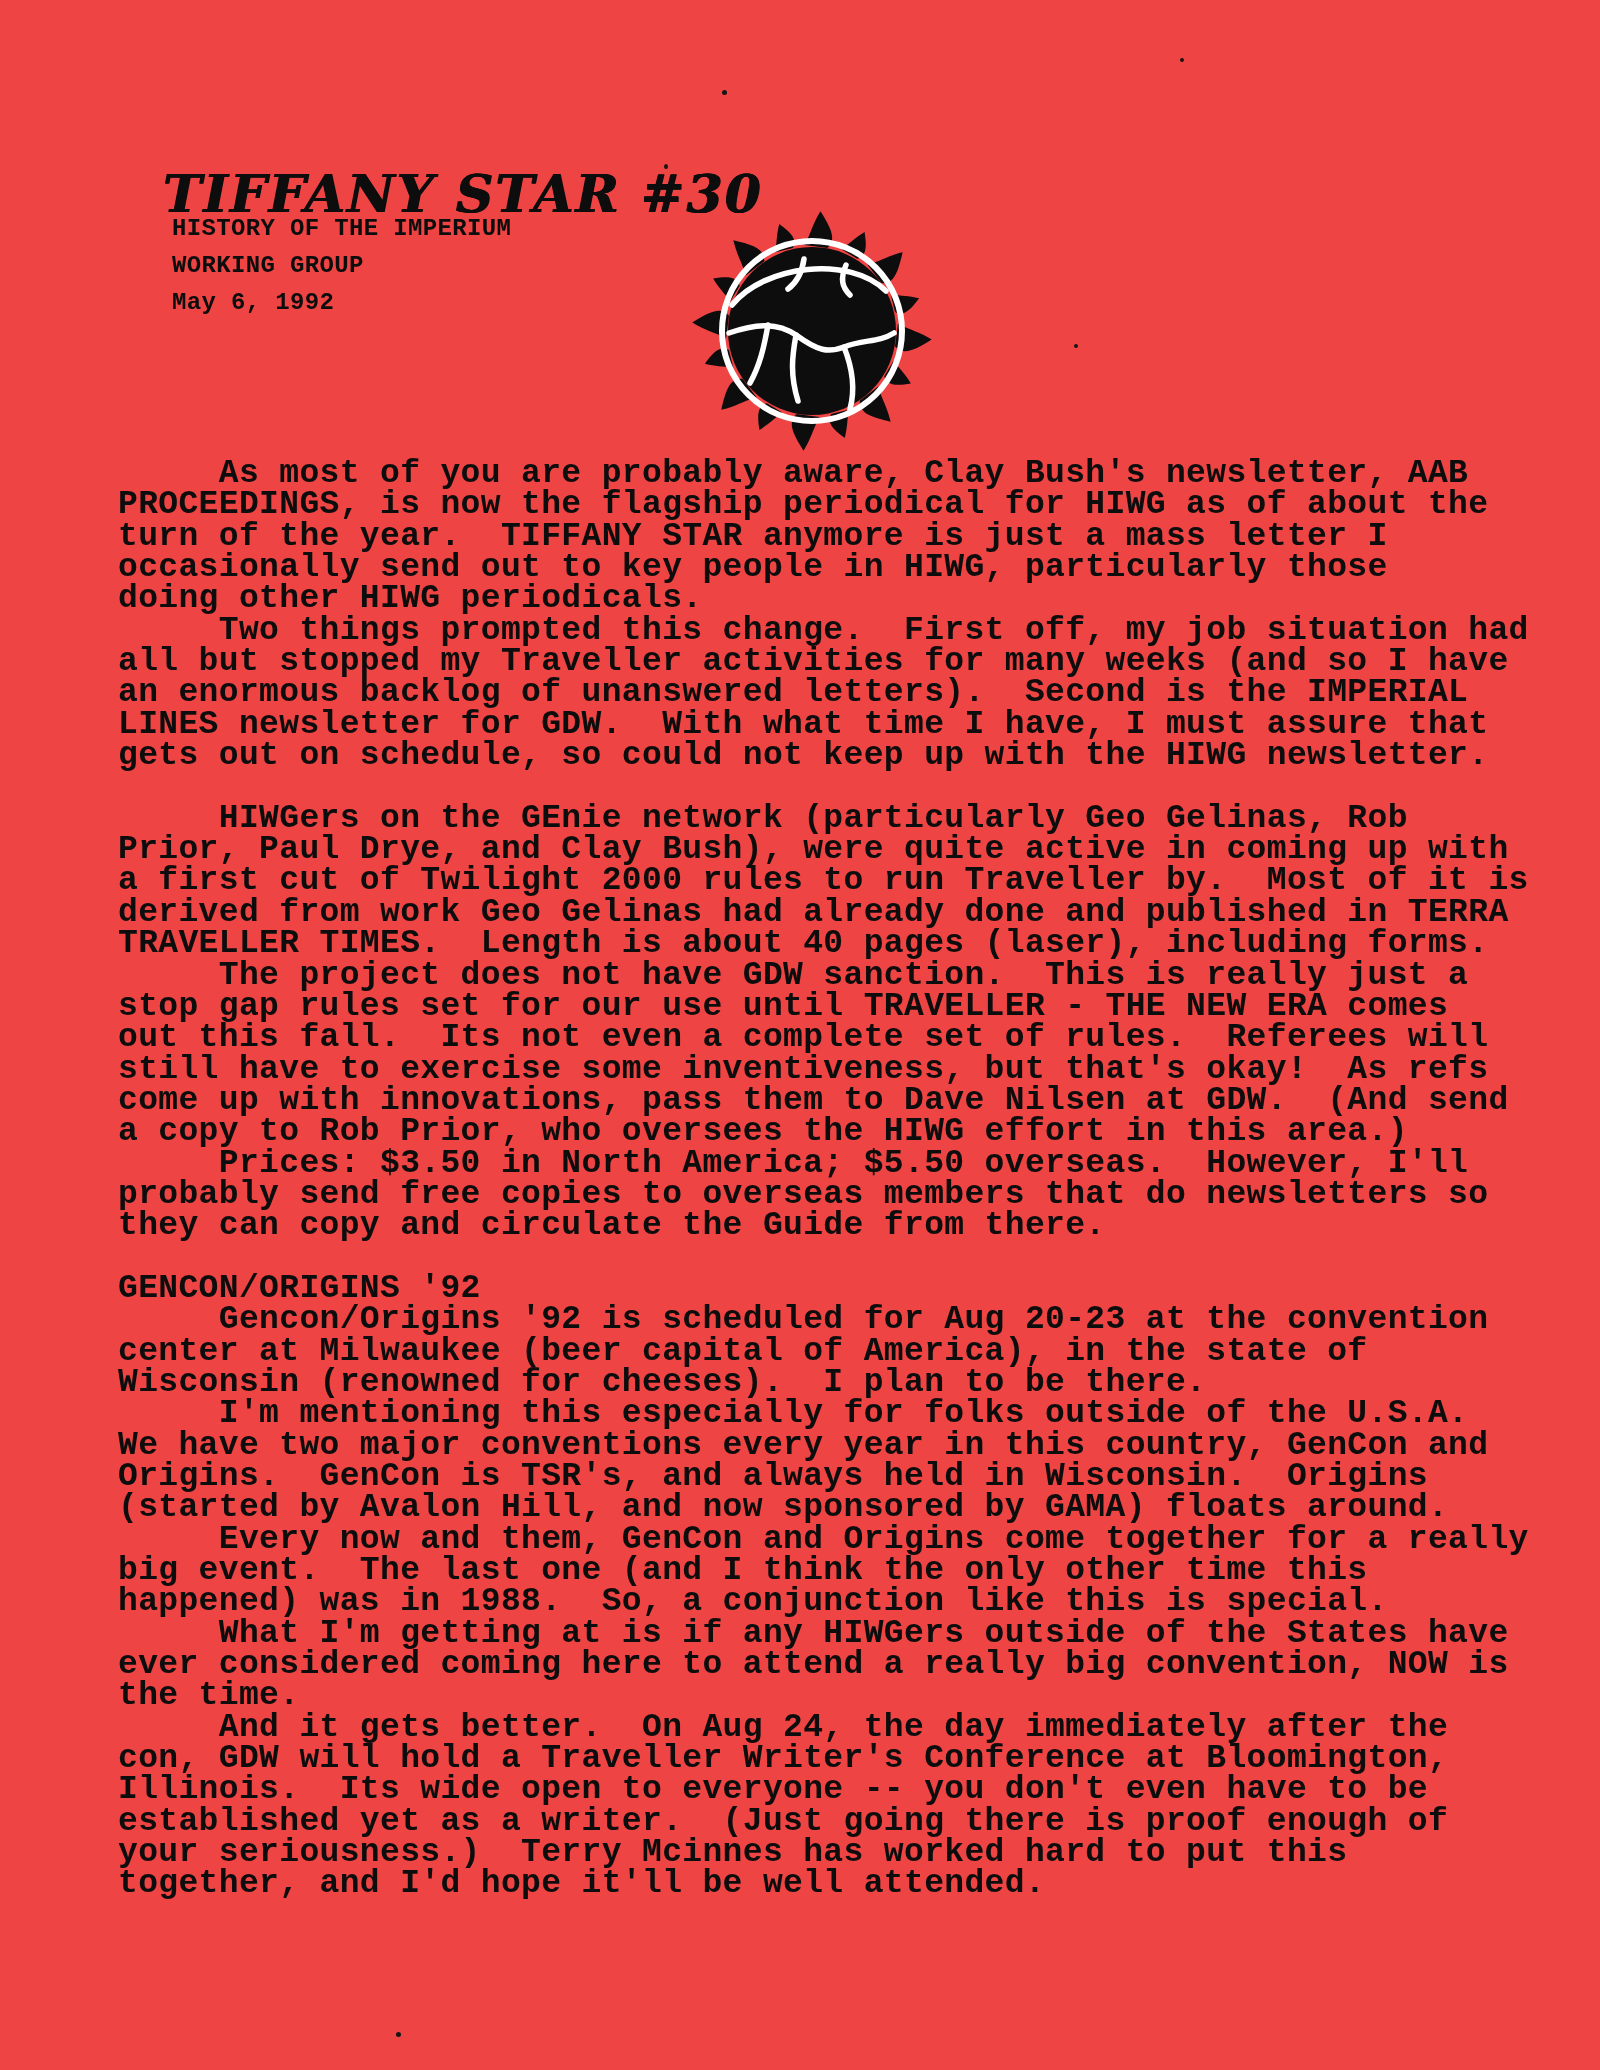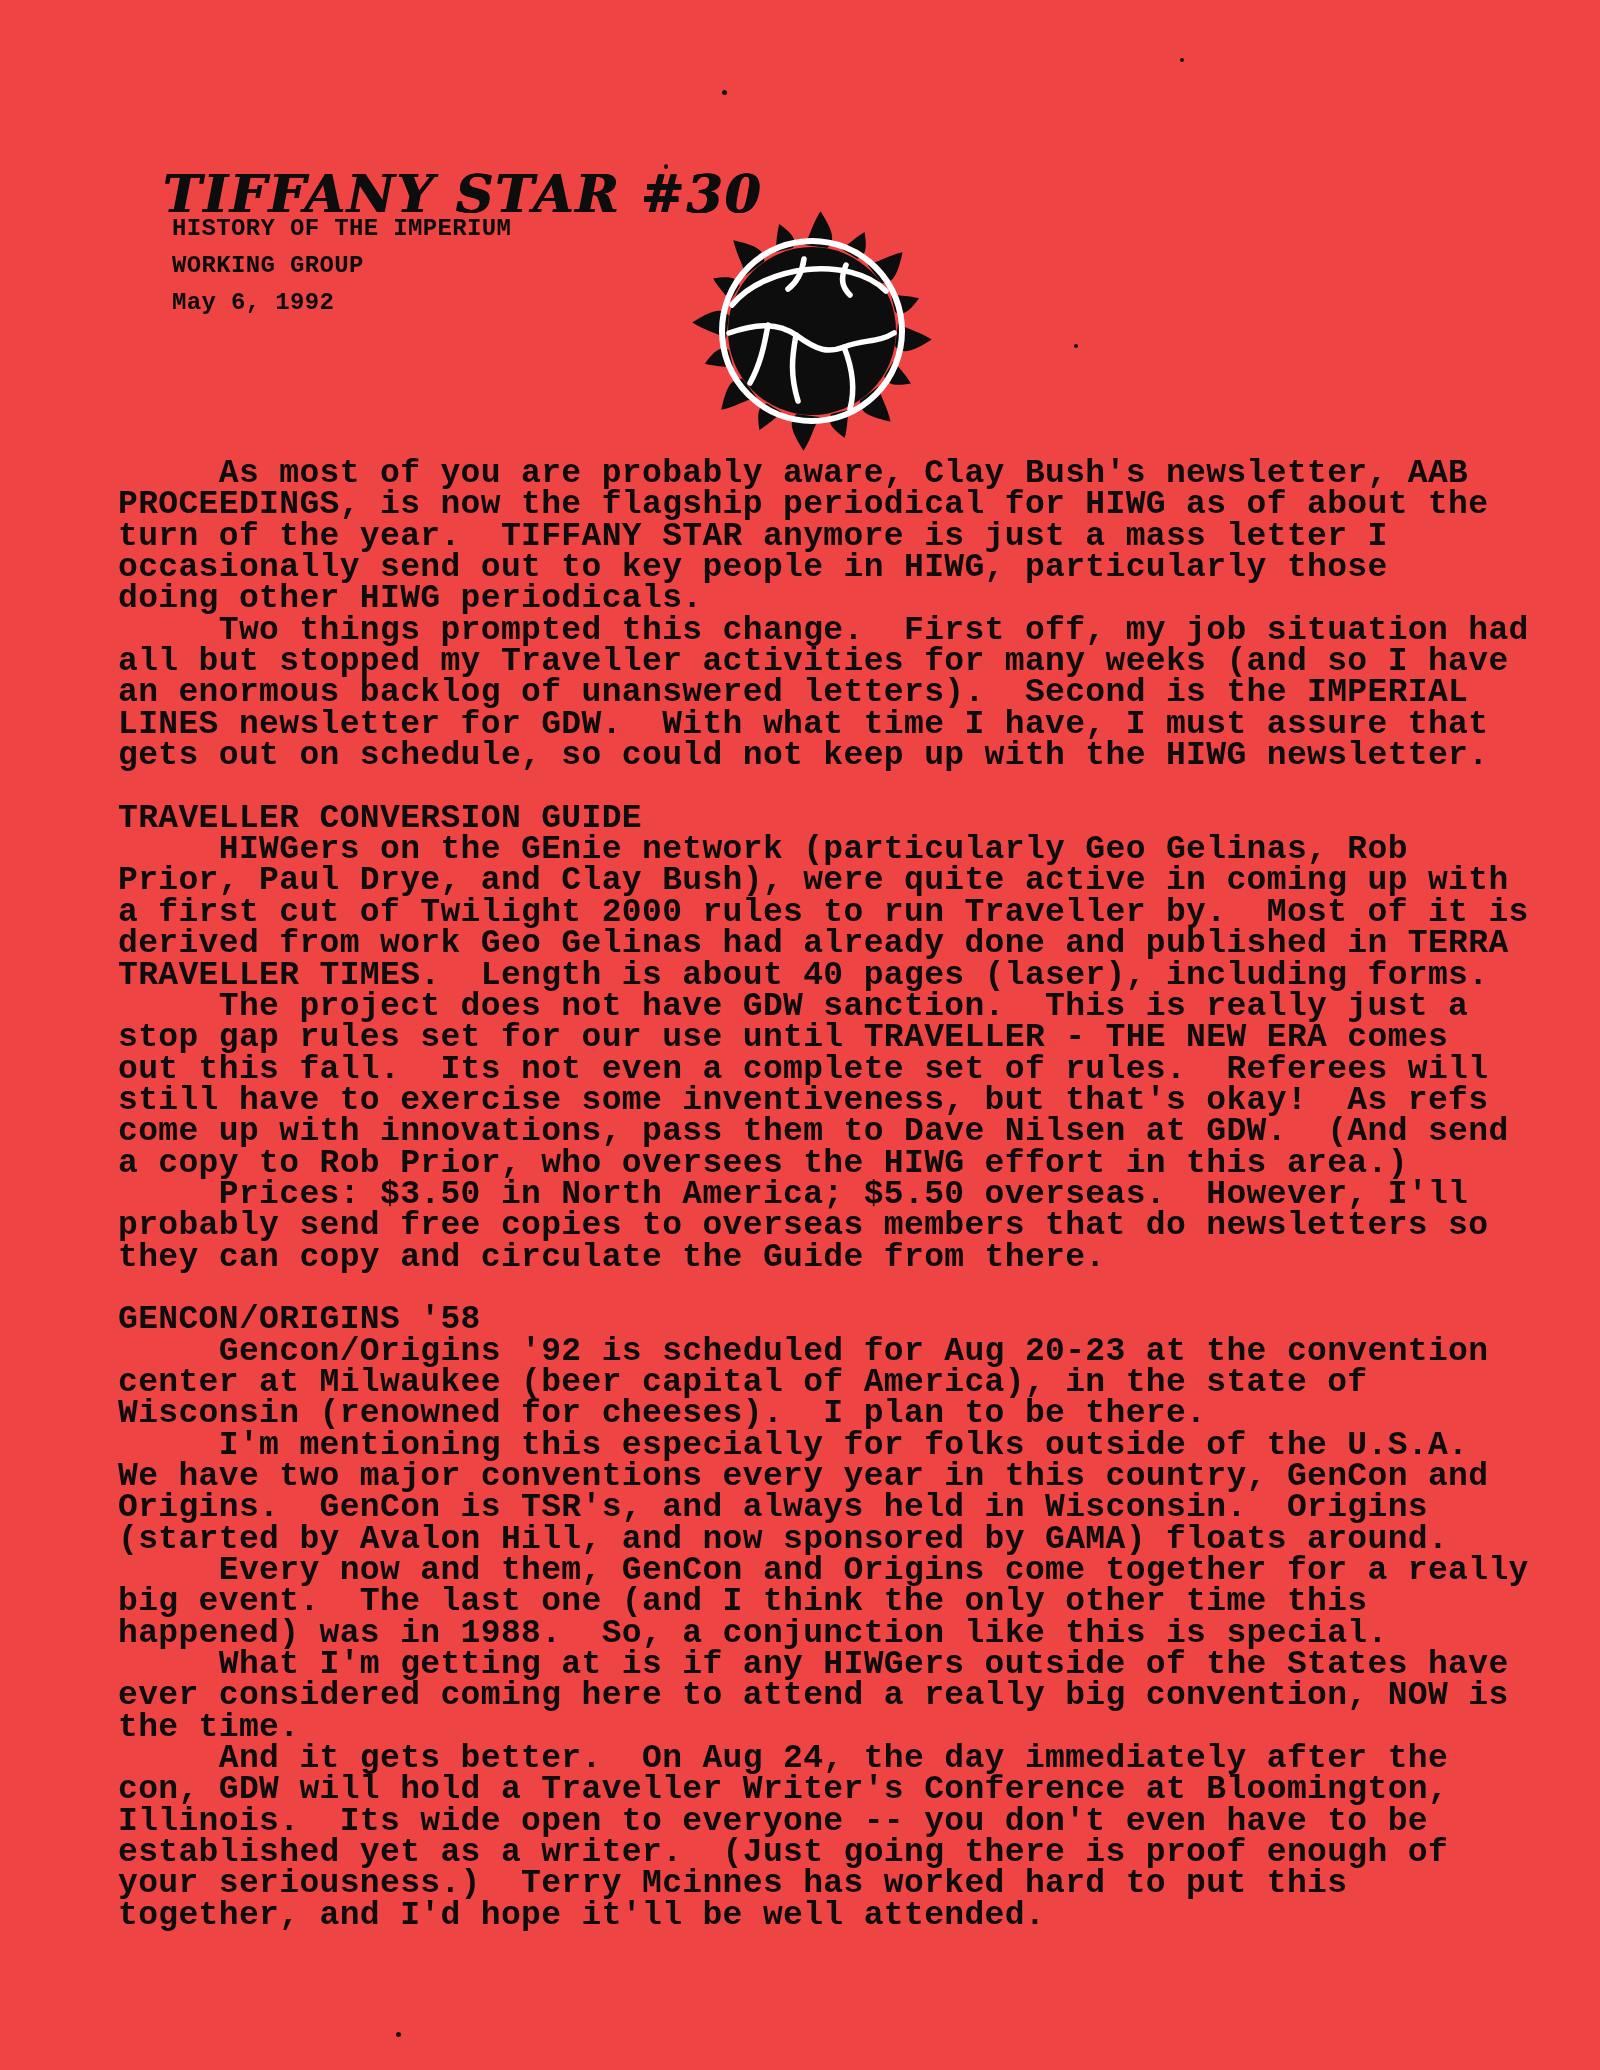--- a/index.html
+++ b/index.html
@@ -101,32 +101,32 @@
   </div>
 
   <div class="doc-body"><div class="section"><div class="paragraph">     As most of you are probably aware, Clay Bush's newsletter, AAB
 PROCEEDINGS, is now the flagship periodical for HIWG as of about the
 turn of the year.  TIFFANY STAR anymore is just a mass letter I
 occasionally send out to key people in HIWG, particularly those
 doing other HIWG periodicals.</div><div class="paragraph">     Two things prompted this change.  First off, my job situation had
 all but stopped my Traveller activities for many weeks (and so I have
 an enormous backlog of unanswered letters).  Second is the IMPERIAL
 LINES newsletter for GDW.  With what time I have, I must assure that
-gets out on schedule, so could not keep up with the HIWG newsletter.</div></div><div class="section"><div class="section-heading">TRAVELLER CONVERSION GUIDE</div><div class="paragraph">     HIWGers on the GEnie network (particularly Geo Gelinas, Rob
+gets out on schedule, so could not keep up with the HIWG newsletter.</div></div><div class="section"><div class="paragraph">     HIWGers on the GEnie network (particularly Geo Gelinas, Rob
 Prior, Paul Drye, and Clay Bush), were quite active in coming up with
 a first cut of Twilight 2000 rules to run Traveller by.  Most of it is
 derived from work Geo Gelinas had already done and published in TERRA
 TRAVELLER TIMES.  Length is about 40 pages (laser), including forms.</div><div class="paragraph">     The project does not have GDW sanction.  This is really just a
 stop gap rules set for our use until TRAVELLER - THE NEW ERA comes
 out this fall.  Its not even a complete set of rules.  Referees will
 still have to exercise some inventiveness, but that's okay!  As refs
 come up with innovations, pass them to Dave Nilsen at GDW.  (And send
 a copy to Rob Prior, who oversees the HIWG effort in this area.)</div><div class="paragraph">     Prices: $3.50 in North America; $5.50 overseas.  However, I'll
 probably send free copies to overseas members that do newsletters so
-they can copy and circulate the Guide from there.</div></div><div class="section"><div class="section-heading">GENCON/ORIGINS '58</div><div class="paragraph">     Gencon/Origins '92 is scheduled for Aug 20-23 at the convention
+they can copy and circulate the Guide from there.</div></div><div class="section"><div class="section-heading">GENCON/ORIGINS '92</div><div class="paragraph">     Gencon/Origins '92 is scheduled for Aug 20-23 at the convention
 center at Milwaukee (beer capital of America), in the state of
 Wisconsin (renowned for cheeses).  I plan to be there.
      I'm mentioning this especially for folks outside of the U.S.A.
 We have two major conventions every year in this country, GenCon and
 Origins.  GenCon is TSR's, and always held in Wisconsin.  Origins
 (started by Avalon Hill, and now sponsored by GAMA) floats around.
      Every now and them, GenCon and Origins come together for a really
 big event.  The last one (and I think the only other time this
 happened) was in 1988.  So, a conjunction like this is special.
      What I'm getting at is if any HIWGers outside of the States have

